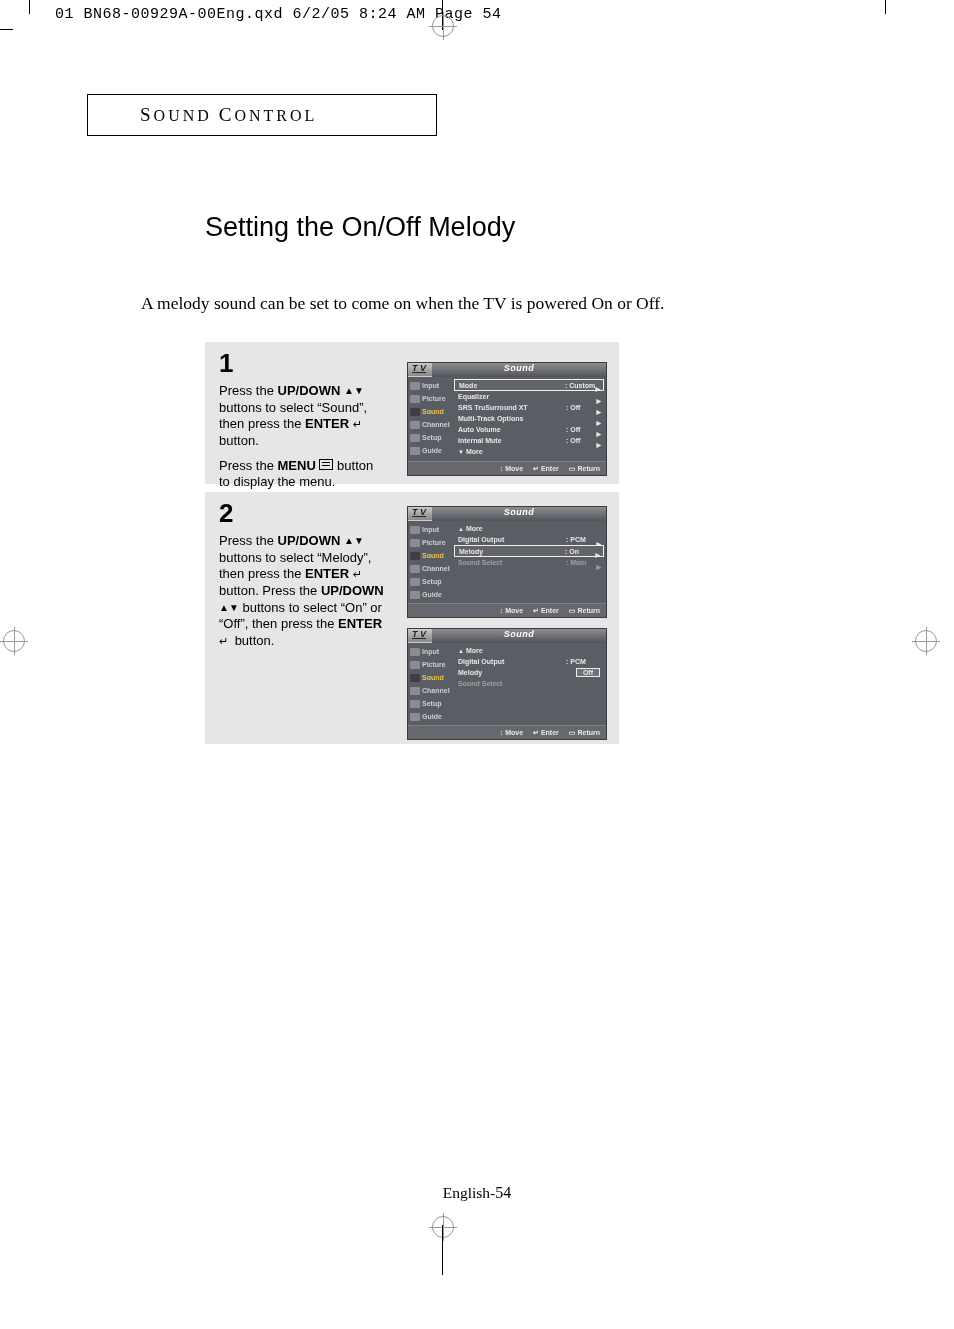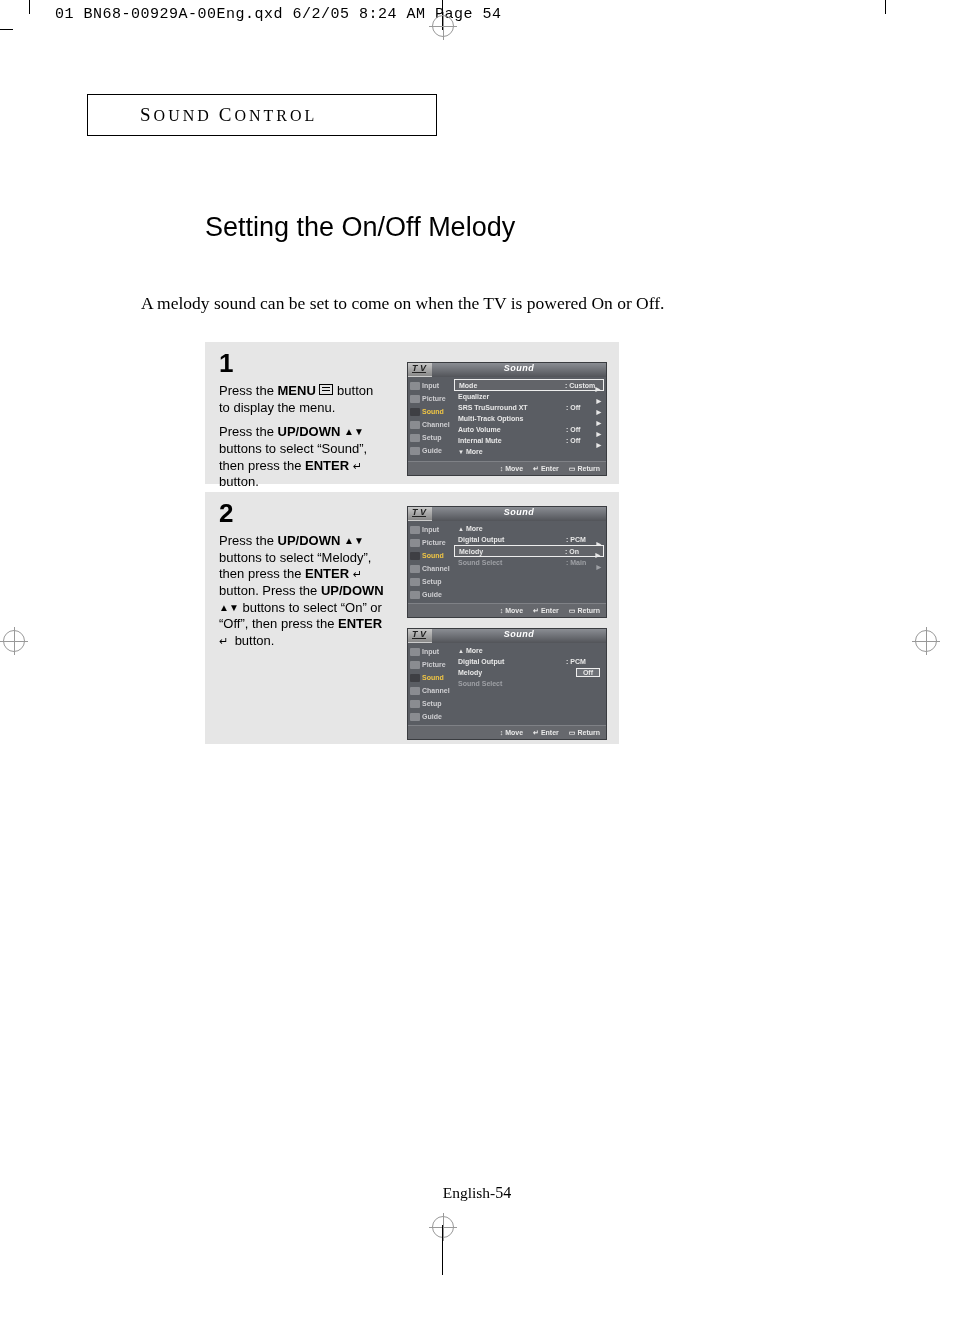--- a/index.html
+++ b/index.html
@@ -94,22 +94,22 @@
     <span class="sectiontitle"><span class="cap">S</span><span>OUND</span>&nbsp;<span class="cap">C</span><span>ONTROL</span></span>
   </div>
 
   <div class="pagetitle">Setting the On/Off Melody</div>
 
   <div class="intro">A melody sound can be set to come on when the TV is powered On or Off.</div>
 
   <div class="stepbox" style="margin-top:28px;height:142px">
     <div class="stepnum">1</div>
     <div class="steptext">
+      <p><span>Press the </span><b>UP/DOWN</b> <span class="tri-up"></span><span class="tri-dn"></span><span> buttons to select “Sound”, then press the </span><b>ENTER</b> <span class="icon-enter"></span><span> button.</span></p>
       <p><span>Press the </span><b>MENU</b> <span class="icon-menu"></span> <span> button to display the menu.</span></p>
-      <p><span>Press the </span><b>UP/DOWN</b> <span class="tri-up"></span><span class="tri-dn"></span><span> buttons to select “Sound”, then press the </span><b>ENTER</b> <span class="icon-enter"></span><span> button.</span></p>
     </div>
 
     <div class="osd">
       <div class="osd-titlebar">
         <div class="osd-tv">T V</div>
         <div class="osd-title">Sound</div>
       </div>
       <div class="osd-body">
         <div class="osd-side">
           <div class="osd-side-item">

